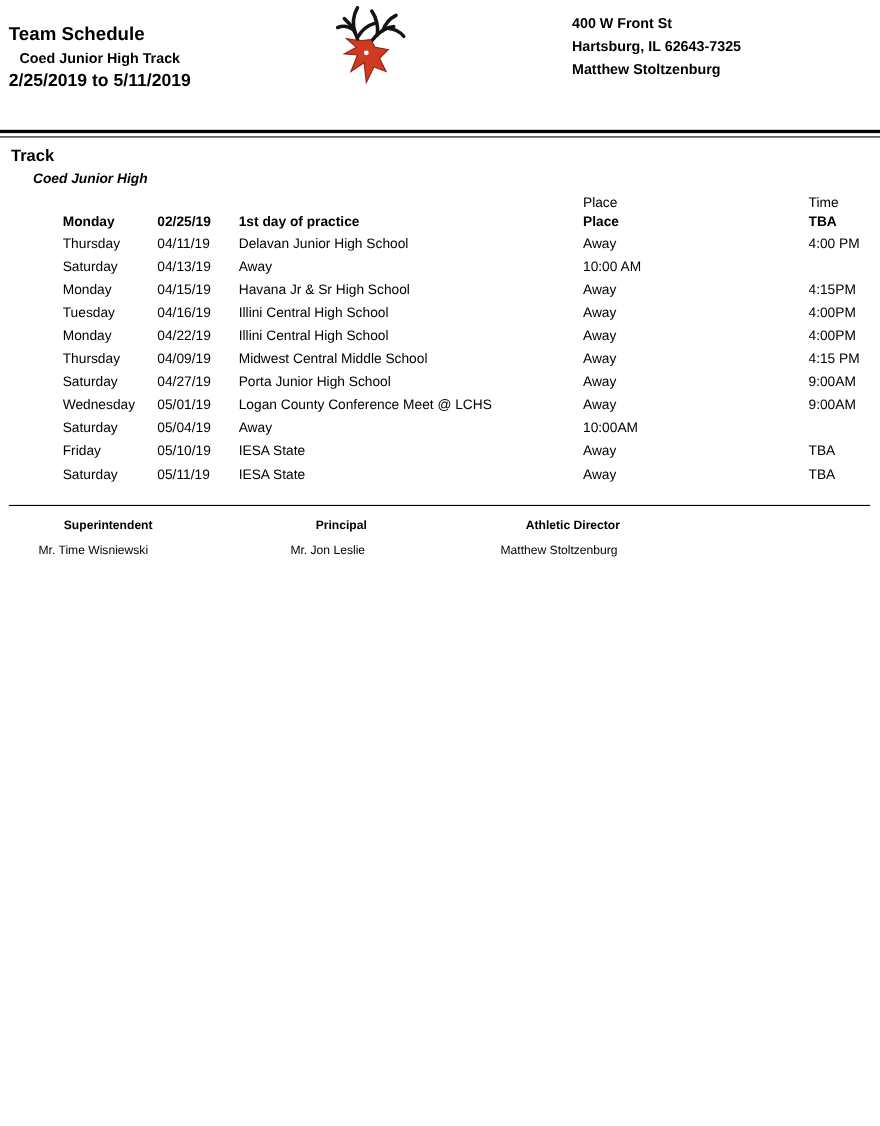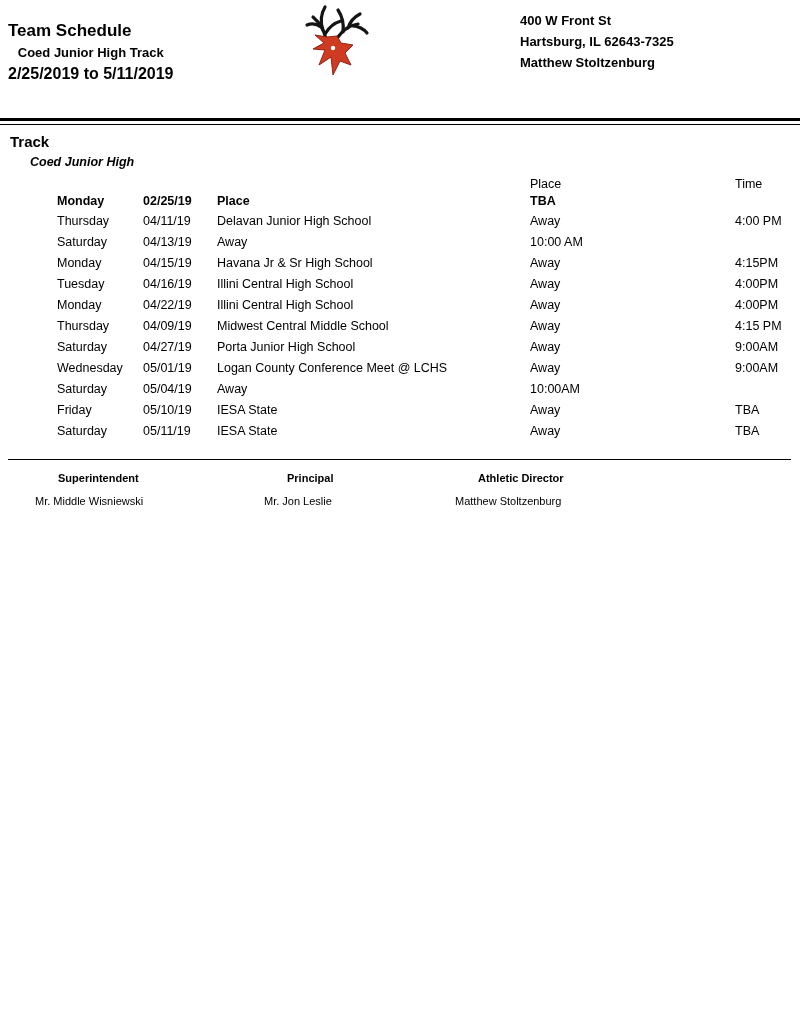--- a/index.html
+++ b/index.html
@@ -103,20 +103,21 @@
       <span></span>
       <span></span>
       <span></span>
       <span>Place</span>
       <span>Time</span>
     </div>
 
     <div class="trow bold-row">
       <span>Monday</span>
       <span>02/25/19</span>
+      <span>1st day of practice</span>
       <span>Place</span>
       <span>TBA</span>
     </div>
 
     <div>
     <div class="trow">
       <span>Thursday</span>
       <span>04/11/19</span>
       <span>Delavan Junior High School</span>
       <span>Away</span>
@@ -200,21 +201,21 @@
       <span>Away</span>
       <span>TBA</span>
     </div>
   </div>
   </div>
 
   <div class="footer-rule"></div>
 
   <div class="fcol fcol-0">
     <div class="frole">Superintendent</div>
-    <div class="fname">Mr. Middle Wisniewski</div>
+    <div class="fname">Mr. Time Wisniewski</div>
   </div>
   <div class="fcol fcol-1">
     <div class="frole">Principal</div>
     <div class="fname">Mr. Jon Leslie</div>
   </div>
   <div class="fcol fcol-2">
     <div class="frole">Athletic Director</div>
     <div class="fname">Matthew Stoltzenburg</div>
   </div>
 

